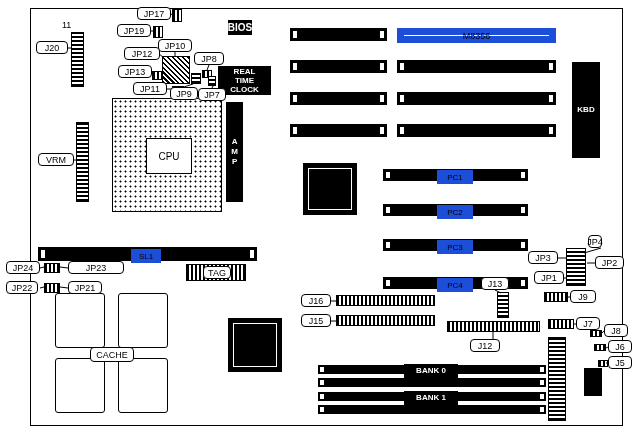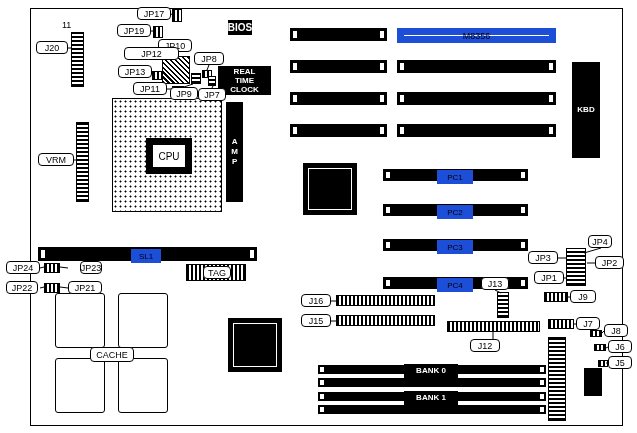--- a/index.html
+++ b/index.html
@@ -14,42 +14,42 @@
   .simm::before,.simm::after{content:"";position:absolute;top:2px;bottom:2px;width:4px;background:#fff}
   .simm::before{left:2px}.simm::after{right:2px}
   .vst{position:absolute;border:1px solid #000;background:repeating-linear-gradient(90deg,#000 0 2px,#fff 2px 4px);box-sizing:border-box;z-index:2}
   .hst{position:absolute;border:1px solid #000;background:repeating-linear-gradient(0deg,#000 0 2px,#fff 2px 4px);box-sizing:border-box;z-index:2}
   .hatch{position:absolute;border:1px solid #000;background:repeating-linear-gradient(45deg,#000 0 1.5px,#fff 1.5px 3.5px);box-sizing:border-box;z-index:2}
   .bb{position:absolute;background:#000;color:#fff;display:flex;align-items:center;justify-content:center;text-align:center;font-weight:bold;font-size:8px;z-index:3;box-sizing:border-box;line-height:1.15}
   .chip{position:absolute;background:#fff;border:1px solid #000;border-radius:3px;z-index:2;box-sizing:border-box}
   .qfp{position:absolute;background:#000;z-index:2}
   .qfp::after{content:"";position:absolute;inset:5px;border:1px solid #fff}
   .cpu{position:absolute;border:1px solid #000;background-image:radial-gradient(circle,#000 0.9px,transparent 1.1px);background-size:5px 5px;z-index:2;box-sizing:border-box}
-  .cpulbl{position:absolute;background:#fff;border:7px solid #000000;display:flex;align-items:center;justify-content:center;font-size:10px;z-index:3;box-sizing:border-box}
+  .cpulbl{position:absolute;background:#fff;border:1px solid #000000;display:flex;align-items:center;justify-content:center;font-size:10px;z-index:3;box-sizing:border-box}
   .vtext{writing-mode:vertical-rl;text-orientation:upright;letter-spacing:1px}
   .leads{position:absolute;left:0;top:0;z-index:4;pointer-events:none}
   .txt{position:absolute;font-size:9px;z-index:3}
 </style>
 </head>
 <body>
 
 <div class="stage">
 
   <div class="board" style="left:30px;top:8px;width:591px;height:416px"></div>
 
   <div class="txt" style="left:62px;top:20px">11</div>
   <div class="hst" style="left:71px;top:32px;width:13px;height:55px"></div>
   <div class="callout" style="left:36px;top:41px;width:32px">J20</div>
 
   <div class="callout" style="left:137px;top:7px;width:34px">JP17</div>
   <div class="vst" style="left:172px;top:9px;width:10px;height:13px"></div>
   <div class="callout" style="left:117px;top:24px;width:34px">JP19</div>
   <div class="vst" style="left:153px;top:26px;width:10px;height:12px"></div>
   <div class="callout" style="left:158px;top:39px;width:34px">JP10</div>
-  <div class="callout" style="left:124px;top:47px;width:55px">JP12</div>
+  <div class="callout" style="left:124px;top:47px;width:36px">JP12</div>
   <div class="hatch" style="left:162px;top:56px;width:28px;height:28px"></div>
   <div class="callout" style="left:194px;top:52px;width:30px">JP8</div>
   <div class="vst" style="left:202px;top:70px;width:10px;height:8px"></div>
   <div class="callout" style="left:118px;top:65px;width:34px">JP13</div>
   <div class="vst" style="left:152px;top:71px;width:10px;height:9px"></div>
   <div class="callout" style="left:133px;top:82px;width:34px">JP11</div>
   <div class="vst" style="left:172px;top:86px;width:12px;height:8px"></div>
   <div class="callout" style="left:170px;top:87px;width:28px">JP9</div>
   <div class="hst" style="left:191px;top:73px;width:10px;height:11px"></div>
   <div class="callout" style="left:198px;top:88px;width:28px">JP7</div>
@@ -88,21 +88,21 @@
   <div class="lbox" style="left:437px;top:278px;width:36px;height:10px">PC4</div>
   <div class="callout" style="left:481px;top:277px;width:28px">J13</div>
   <div class="hst" style="left:497px;top:292px;width:12px;height:26px"></div>
 
   <div class="slot" style="left:38px;top:247px;width:219px;height:14px"></div>
   <div class="lbox" style="left:131px;top:249px;width:30px;height:10px">SL1</div>
   <div class="vst" style="left:186px;top:264px;width:60px;height:17px"></div>
   <div class="callout" style="left:203px;top:266px;width:28px">TAG</div>
 
   <div class="callout" style="left:6px;top:261px;width:34px">JP24</div>
-  <div class="callout" style="left:80px;top:261px;width:22px">JP23</div>
+  <div class="callout" style="left:68px;top:261px;width:56px">JP23</div>
   <div class="vst" style="left:44px;top:263px;width:16px;height:10px"></div>
   <div class="callout" style="left:6px;top:281px;width:32px">JP22</div>
   <div class="callout" style="left:68px;top:281px;width:34px">JP21</div>
   <div class="vst" style="left:44px;top:283px;width:16px;height:10px"></div>
 
   <div class="chip" style="left:55px;top:293px;width:50px;height:55px"></div>
   <div class="chip" style="left:118px;top:293px;width:50px;height:55px"></div>
   <div class="chip" style="left:55px;top:358px;width:50px;height:55px"></div>
   <div class="chip" style="left:118px;top:358px;width:50px;height:55px"></div>
   <div class="callout" style="left:90px;top:347px;width:44px;height:15px">CACHE</div>
@@ -110,21 +110,21 @@
   <div class="qfp" style="left:228px;top:318px;width:54px;height:54px"></div>
 
   <div class="callout" style="left:301px;top:294px;width:30px">J16</div>
   <div class="vst" style="left:336px;top:295px;width:99px;height:11px"></div>
   <div class="callout" style="left:301px;top:314px;width:30px">J15</div>
   <div class="vst" style="left:336px;top:315px;width:99px;height:11px"></div>
   <div class="vst" style="left:447px;top:321px;width:93px;height:11px"></div>
   <div class="callout" style="left:470px;top:339px;width:30px">J12</div>
 
   <div class="hst" style="left:566px;top:248px;width:20px;height:38px"></div>
-  <div class="callout" style="left:588px;top:235px;width:24px">JP4</div>
+  <div class="callout" style="left:588px;top:235px;width:14px">JP4</div>
   <div class="callout" style="left:528px;top:251px;width:30px">JP3</div>
   <div class="callout" style="left:595px;top:256px;width:29px">JP2</div>
   <div class="callout" style="left:534px;top:271px;width:30px">JP1</div>
 
   <div class="vst" style="left:544px;top:292px;width:24px;height:10px"></div>
   <div class="callout" style="left:570px;top:290px;width:26px">J9</div>
   <div class="vst" style="left:548px;top:319px;width:26px;height:10px"></div>
   <div class="callout" style="left:576px;top:317px;width:24px">J7</div>
   <div class="vst" style="left:590px;top:330px;width:12px;height:7px"></div>
   <div class="callout" style="left:604px;top:324px;width:24px">J8</div>

